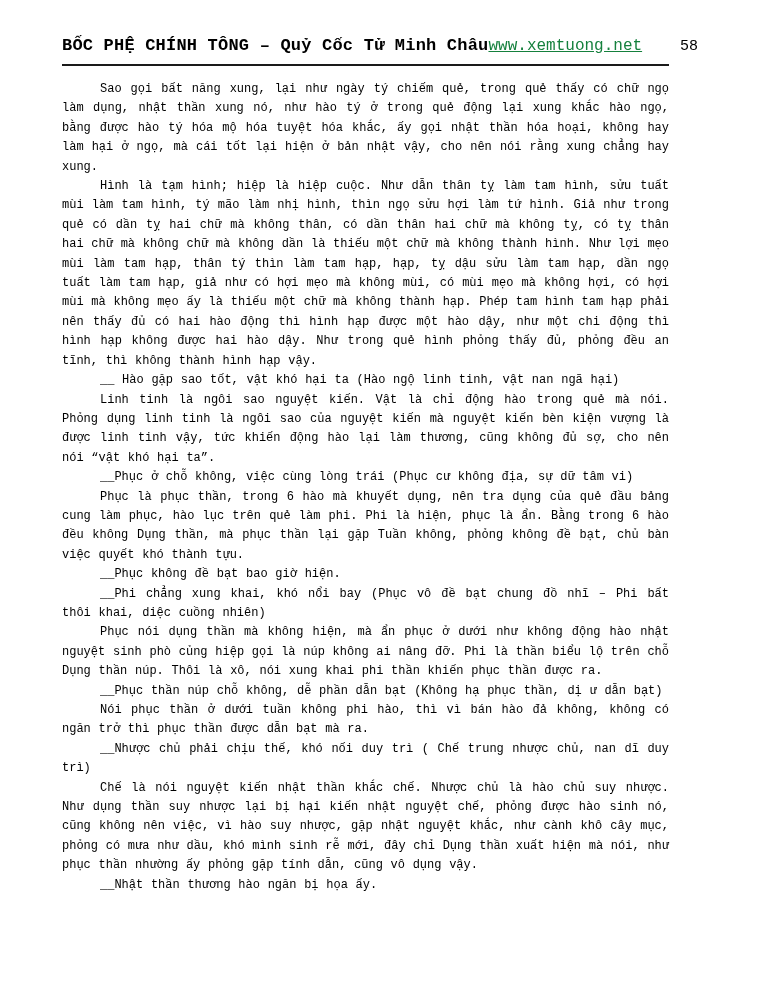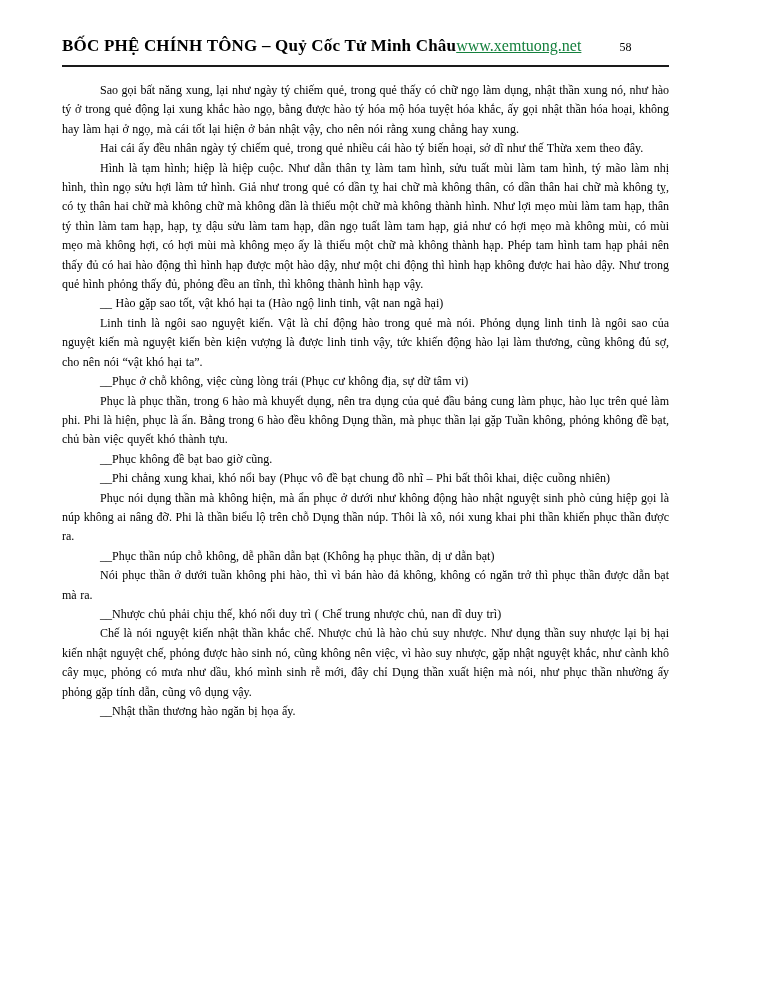--- a/index.html
+++ b/index.html
@@ -5,21 +5,21 @@
   html, body {
     margin: 0;
     padding: 0;
     background: #ffffff;
   }
   .page {
     width: 731px;
     height: 990px;
     background: #ffffff;
     color: #000000;
-    font-family: Liberation Serif, serif;
+    font-family: Liberation Mono, monospace;
     box-sizing: border-box;
     padding: 36px 62px 0 62px;
     overflow: hidden;
   }
   .header {
     display: flex;
     align-items: baseline;
     padding-bottom: 9px;
     border-bottom: 2px solid #1a1a1a;
   }
@@ -31,21 +31,21 @@
     white-space: nowrap;
   }
   .header-site {
     font-size: 16px;
     text-decoration: underline;
     color: #15803d;
     margin-right: 38px;
     white-space: nowrap;
   }
   .header-page {
-    font-size: 12px;
+    font-size: 15px;
     margin-right: 42px;
     white-space: nowrap;
   }
   .body-text {
     margin-top: 14px;
   }
   .para {
     margin: 0;
     font-size: 12px;
     line-height: 19.4px;
@@ -60,27 +60,26 @@
 <div class="page">
 
   <div class="header">
     <span class="header-title">BỐC PHỆ CHÍNH TÔNG – Quỷ Cốc Tử Minh Châu</span>
     <span class="header-site">www.xemtuong.net</span>
     <span class="header-page">58</span>
   </div>
 
   <div class="body-text">
     <p class="para">Sao gọi bất năng xung, lại như ngày tý chiếm quẻ, trong quẻ thấy có chữ ngọ làm dụng, nhật thần xung nó, như hào tý ở trong quẻ động lại xung khắc hào ngọ, bằng được hào tý hóa mộ hóa tuyệt hóa khắc, ấy gọi nhật thần hóa hoại, không hay làm hại ở ngọ, mà cái tốt lại hiện ở bản nhật vậy, cho nên nói rằng xung chẳng hay xung.</p>
-    <p class="para">Hai cái ấy đều nhân ngày tý chiếm quẻ, trong quẻ nhiều cái hào tý biến hoại, sở dĩ như thế Thừa xem theo đây.</p>
     <p class="para">Hình là tạm hình;  hiệp là hiệp cuộc. Như dẫn thân tỵ làm tam hình, sửu tuất mùi làm tam hình, tý mão làm nhị hình, thìn ngọ sửu hợi làm tứ hình. Giả như trong quẻ có dần tỵ hai chữ mà không thân, có dần thân hai chữ mà không tỵ, có tỵ thân hai chữ mà không chữ mà không dần là thiếu một chữ mà không thành hình. Như lợi mẹo mùi làm tam hạp, thân tý thìn làm tam hạp, hạp, tỵ dậu sửu làm tam hạp, dần ngọ tuất làm tam hạp, giả như có hợi mẹo mà không mùi, có mùi mẹo mà không hợi, có hợi mùi mà không mẹo ấy là thiếu một chữ mà không thành hạp. Phép tam hình tam hạp phải nên thấy đủ có hai hào động thì hình hạp được một hào dậy, như một chi động thì hình hạp không được hai hào dậy. Như trong quẻ hình phỏng thấy đủ, phỏng đều an tĩnh, thì không thành hình hạp vậy.</p>
     <p class="para">__ Hào gặp sao tốt, vật khó hại ta (Hào ngộ linh tinh, vật nan ngã hại)</p>
     <p class="para">Linh tinh là ngôi sao nguyệt kiến. Vật là chỉ động hào trong quẻ mà nói. Phỏng dụng linh tinh là ngôi sao của nguyệt kiến mà nguyệt kiến bèn kiện vượng là được linh tinh vậy, tức khiến động hào lại làm thương, cũng không đủ sợ, cho nên nói “vật khó hại ta”.</p>
     <p class="para">__Phục ở chỗ không, việc cùng lòng trái (Phục cư không địa, sự dữ tâm vi)</p>
     <p class="para">Phục là phục thần, trong 6 hào mà khuyết dụng, nên tra dụng của quẻ đầu bảng cung làm phục, hào lục trên quẻ làm phi. Phi là hiện, phục là ẩn. Bằng trong 6 hào đều không Dụng thần, mà phục thần lại  gặp Tuần không, phỏng không đề bạt, chủ bàn việc quyết khó thành tựu.</p>
-    <p class="para">__Phục không đề bạt bao giờ cũng.</p>
+    <p class="para">__Phục không đề bạt bao giờ hiện.</p>
     <p class="para">__Phi chẳng xung khai, khó nổi bay (Phục vô đề bạt chung đồ nhĩ – Phi bất thôi khai, diệc cuồng nhiên)</p>
     <p class="para">Phục nói dụng thần mà không hiện, mà ẩn phục ở dưới như không động hào nhật nguyệt sinh phò củng hiệp gọi là núp không ai nâng đỡ. Phi là thần biểu lộ trên chỗ Dụng thần núp. Thôi là xô, nói xung khai phi thần khiến phục thần được ra.</p>
     <p class="para">__Phục thần núp chỗ không, dễ phần dẫn bạt (Không hạ phục thần, dị ư dẫn bạt)</p>
     <p class="para">Nói phục thần ở dưới tuần không phi hào, thì vì bán hào đả không, không có ngăn trở thì phục thần được dẫn bạt mà ra.</p>
     <p class="para">__Nhược chủ phải chịu thế, khó nối duy trì ( Chế trung nhược chủ, nan dĩ duy trì)</p>
     <p class="para">Chế là nói nguyệt kiến nhật thần khắc chế. Nhược chủ là hào chủ suy nhược. Như dụng thần suy nhược lại bị hại kiến nhật nguyệt chế, phỏng được hào sinh nó, cũng  không nên việc, vì hào suy nhược, gặp nhật nguyệt khắc, như cành khô cây mục, phỏng có mưa như dầu, khó mình sinh rễ mới, đây chỉ Dụng thần xuất hiện mà nói, như phục thần nhường ấy phỏng gặp tính dẫn, cũng vô dụng vậy.</p>
     <p class="para">__Nhật thần thương hào ngăn bị họa ấy.</p>
   </div>
 
 </div>

